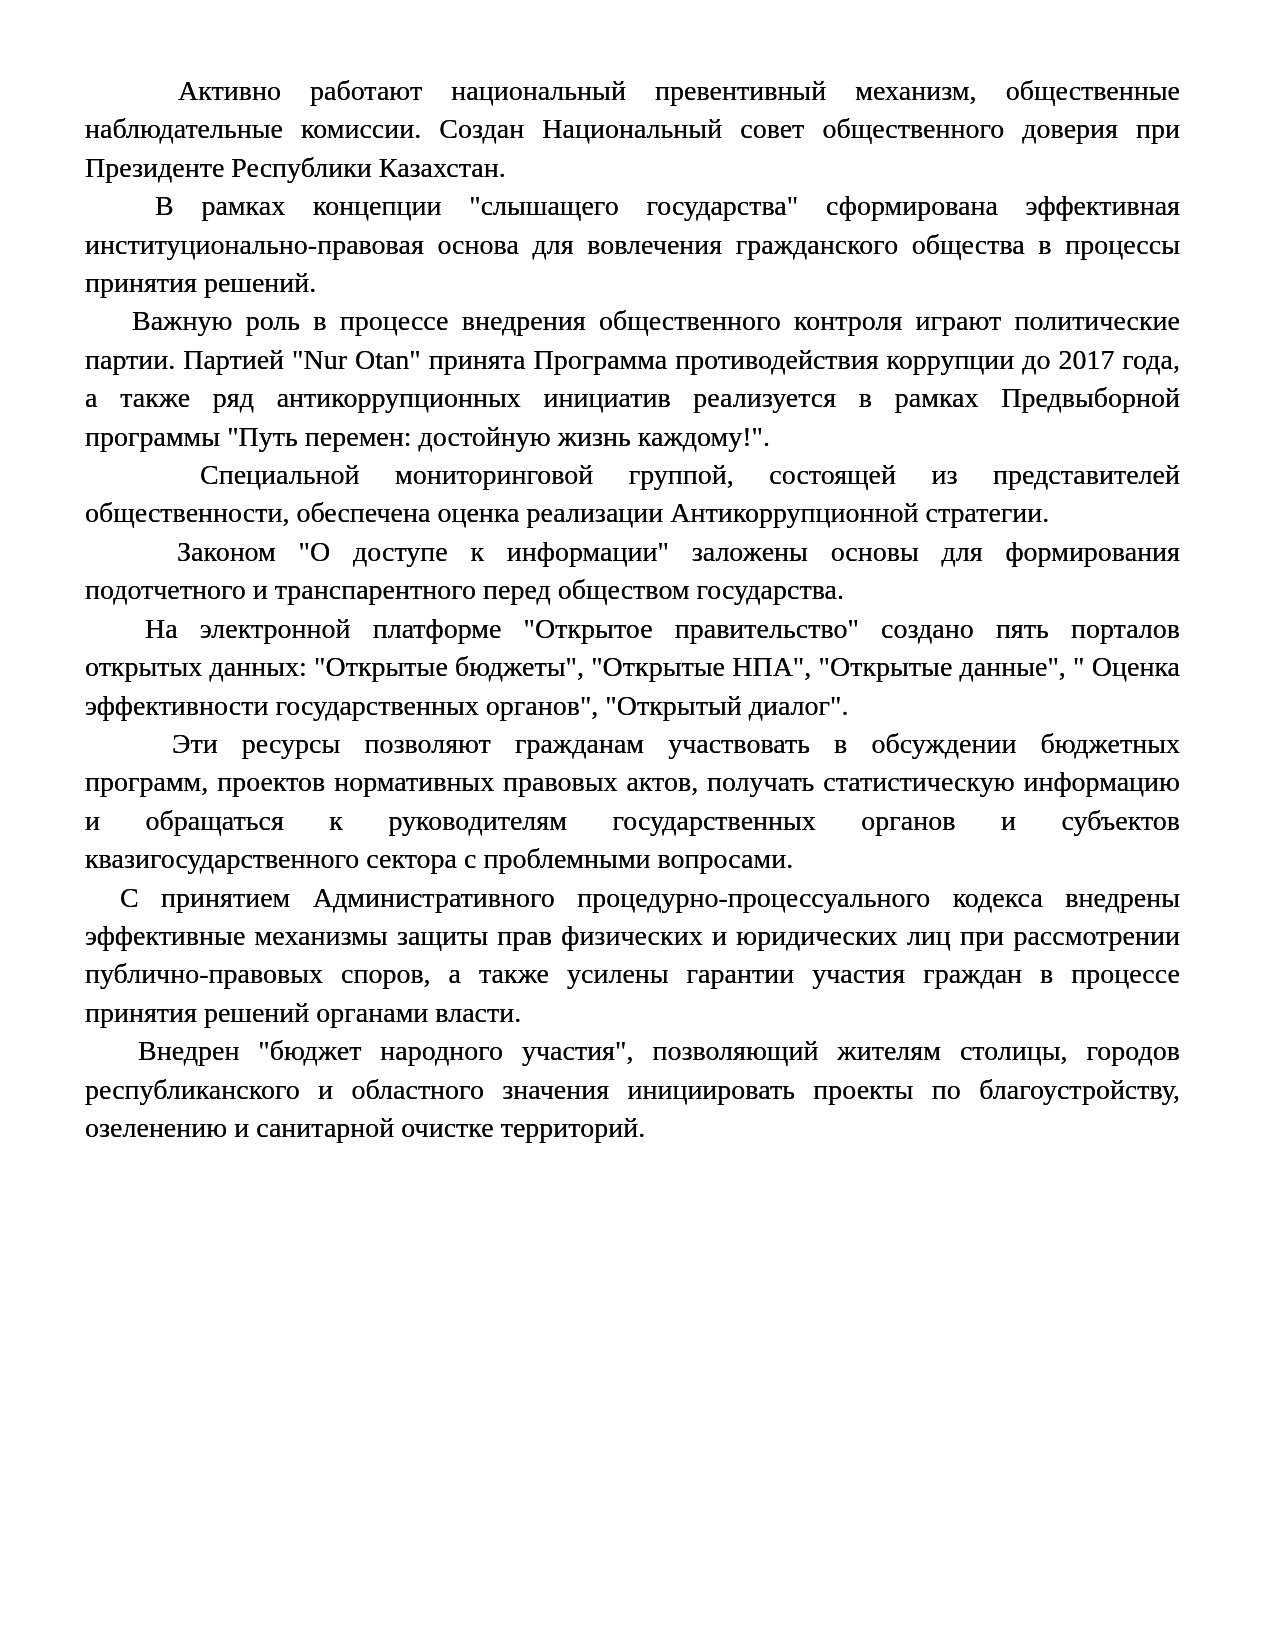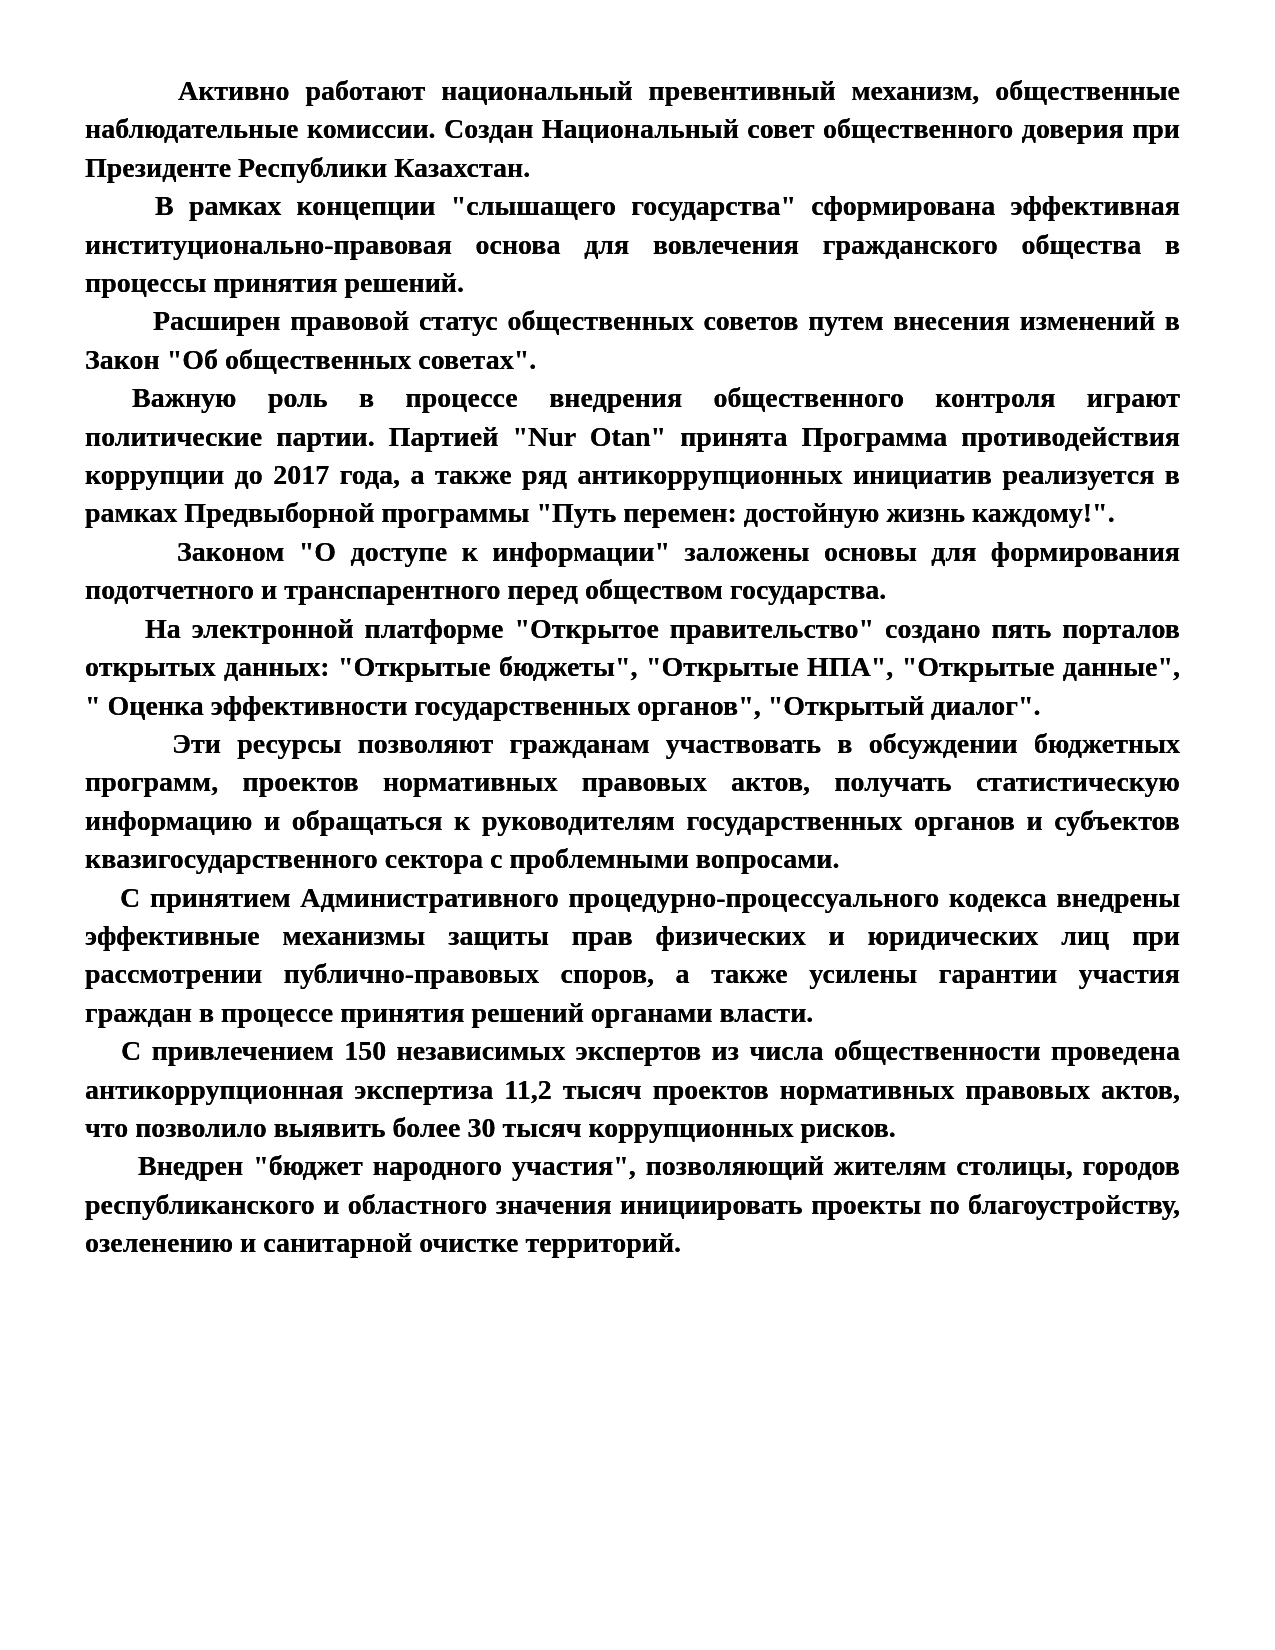--- a/index.html
+++ b/index.html
@@ -26,21 +26,20 @@
     font-size: 28px;
     line-height: 38.4px;
     color: #000000;
     text-align: justify;
   }
   .doc-body p {
     margin: 0;
     padding: 0;
     
     text-shadow: 0 0 0 rgba(0,0,0,0.9);
-    font-weight: bold;
   }
   .indent-93  { text-indent: 93px; }
   .indent-70  { text-indent: 70px; }
   .indent-68  { text-indent: 68px; }
   .indent-47  { text-indent: 47px; }
   .indent-115 { text-indent: 115px; }
   .indent-92  { text-indent: 92px; }
   .indent-60  { text-indent: 60px; }
   .indent-87  { text-indent: 87px; }
   .indent-97  { text-indent: 97px; }
@@ -49,22 +48,21 @@
   .indent-36  { text-indent: 36px; }
   .indent-53  { text-indent: 53px; }
 </style>
 </head>
 <body>
 
 <div class="page">
   <div class="doc-body">
     <p class="indent-93">Активно работают национальный превентивный механизм, общественные наблюдательные комиссии. Создан Национальный совет общественного доверия при Президенте Республики Казахстан.</p>
     <p class="indent-70">В рамках концепции "слышащего государства" сформирована эффективная институционально-правовая основа для вовлечения гражданского общества в процессы принятия решений.</p>
-    <p class="indent-68">Расширен правовой статус общественных советов путем внесения изменений в Закон "Об общественных советах".</p>
     <p class="indent-47">Важную роль в процессе внедрения общественного контроля играют политические партии. Партией "Nur Otan" принята Программа противодействия коррупции до 2017 года, а также ряд антикоррупционных инициатив реализуется в рамках Предвыборной программы "Путь перемен: достойную жизнь каждому!".</p>
+    <p class="indent-115">Специальной мониторинговой группой, состоящей из представителей общественности, обеспечена оценка реализации Антикоррупционной стратегии.</p>
     <p class="indent-92">Законом "О доступе к информации" заложены основы для формирования подотчетного и транспарентного перед обществом государства.</p>
     <p class="indent-60">На электронной платформе "Открытое правительство" создано пять порталов открытых данных: "Открытые бюджеты", "Открытые НПА", "Открытые данные", " Оценка эффективности государственных органов", "Открытый диалог".</p>
     <p class="indent-87">Эти ресурсы позволяют гражданам участвовать в обсуждении бюджетных программ, проектов нормативных правовых актов, получать статистическую информацию и обращаться к руководителям государственных органов и субъектов квазигосударственного сектора с проблемными вопросами.</p>
     <p class="indent-35">С принятием Административного процедурно-процессуального кодекса внедрены эффективные механизмы защиты прав физических и юридических лиц при рассмотрении публично-правовых споров, а также усилены гарантии участия граждан в процессе принятия решений органами власти.</p>
-    <p class="indent-36">С привлечением 150 независимых экспертов из числа общественности проведена антикоррупционная экспертиза 11,2 тысяч проектов нормативных правовых актов, что позволило выявить более 30 тысяч коррупционных рисков.</p>
     <p class="indent-53">Внедрен "бюджет народного участия", позволяющий жителям столицы, городов республиканского и областного значения инициировать проекты по благоустройству, озеленению и санитарной очистке территорий.</p>
   </div>
 </div>
 
 </body></html>

